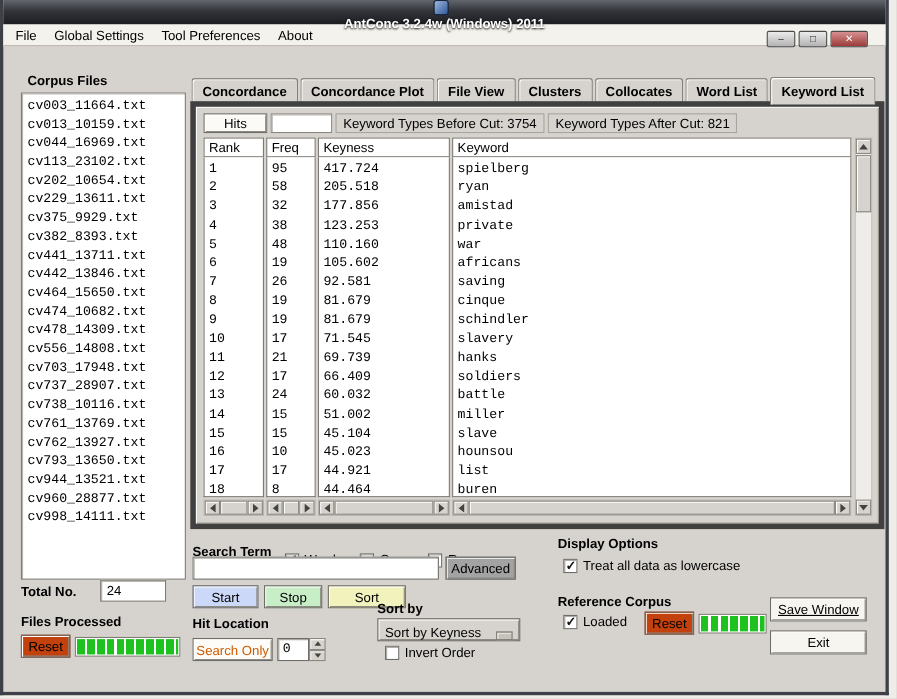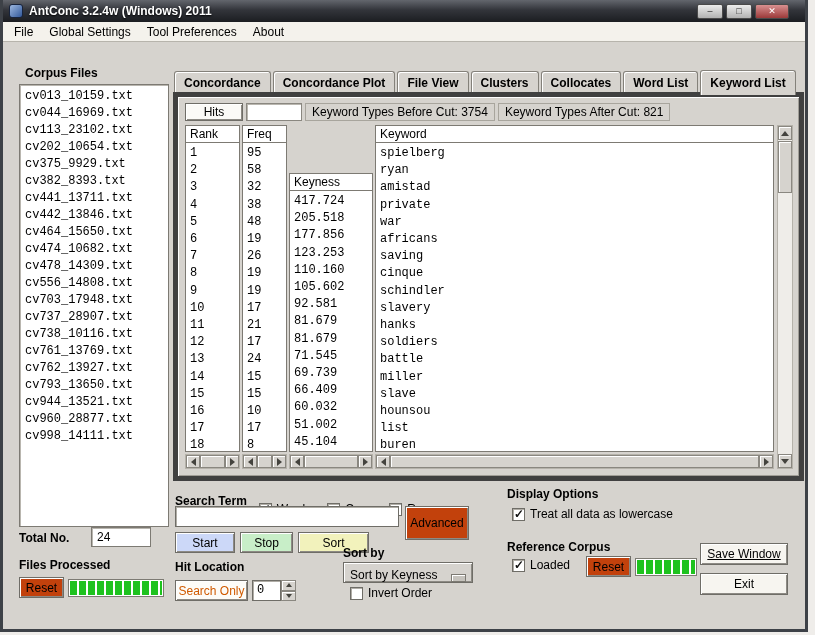--- a/index.html
+++ b/index.html
@@ -1,18 +1,18 @@
 <!DOCTYPE html>
 <html><head>
 <meta charset="utf-8">
 <style>
 *{box-sizing:border-box;margin:0;padding:0;}
 body{width:815px;height:635px;position:relative;overflow:hidden;background:#efedea;font-family:"Liberation Sans",sans-serif;font-size:12px;color:#000;}
 .window{position:absolute;left:0;top:0;width:808px;height:632px;background:#d6d3ce;border:3px solid #3d4147;border-top:none;}
-.titlebar{position:relative;height:22px;background:linear-gradient(180deg,#63666d 0%,#33353b 45%,#1b1d21 100%);display:flex;align-items:center;padding:0 6px;}
+.titlebar{position:relative;height:22px;background:linear-gradient(180deg,#63666d 0%,#33353b 45%,#1b1d21 100%);display:flex;align-items:center;padding:0 6px;flex-direction:column;}
 .app-icon{width:14px;height:14px;border-radius:3px;background:linear-gradient(135deg,#9db8e0,#31589a);border:1px solid #17233c;margin-right:6px;flex:0 0 auto;}
 .title{color:#fff;font-weight:bold;font-size:12px;text-shadow:0 1px 2px #000;white-space:nowrap;}
 .win-btns{margin-left:auto;display:flex;gap:3px;margin-right:10px;}
 .wbtn{width:26px;height:15px;display:flex;align-items:center;justify-content:center;background:linear-gradient(#ececec,#b2b2b2);border:1px solid #4a4a4a;border-radius:2px;font-size:9px;line-height:9px;color:#222;}
 .wbtn.close{width:34px;background:linear-gradient(#d89090,#9c3a3a);color:#fff;}
 .menubar{height:20px;background:#f4f2ec;border-bottom:1px solid #b7b4ac;display:flex;align-items:center;padding:0 3px;}
 .menu-item{padding:2px 8px;white-space:nowrap;}
 .lbl{position:absolute;font-weight:bold;white-space:nowrap;}
 .btn{display:inline-flex;align-items:center;justify-content:center;background:#c2410c;border:1px solid #6f6d67;box-shadow:inset 1px 1px 0 #fff,inset -1px -1px 0 #8d8a84;font-size:12px;white-space:nowrap;cursor:default;}
 .sunkenbox{background:#fff;border:1px solid #7d7a73;box-shadow:inset 1px 1px 0 #b9b6af;}
@@ -32,21 +32,21 @@
 .tab{padding:4px 9px 3px;font-weight:bold;font-size:12px;background:#d6d3ce;border:1px solid #84817a;border-bottom:none;border-radius:3px 3px 0 0;box-shadow:inset 1px 1px 0 #fff;margin-right:2px;white-space:nowrap;}
 .tab.active{padding:5px 9px 5px;position:relative;top:2px;z-index:3;}
 .tab-panel{position:absolute;left:170px;top:92px;width:631px;height:389px;background:#d6d3ce;border:5px solid #404040;box-shadow:inset 1px 1px 0 #fff,inset -1px -1px 0 #a09d96;}
 .hits-row{position:absolute;left:7px;top:6px;display:flex;gap:3px;align-items:center;}
 .hits-btn{width:58px;height:18px;background:#fbfaf7;}
 .hits-box{width:56px;height:18px;background:#fff;border:1px solid #8a8780;box-shadow:inset 1px 1px 0 #b9b6af;}
 .cut-label{height:18px;border:1px solid #a8a59d;padding:1px 6px;font-size:12px;white-space:nowrap;}
 
 .table-area{position:absolute;left:7px;top:28px;right:25px;bottom:7px;display:flex;gap:2px;}
 .kcol{display:flex;flex-direction:column;min-width:0;}
-.col-rank{width:55px;}.col-freq{width:45px;}.col-keyness{width:84px;margin-top:48px;}.col-keyword{flex:1;}
+.col-rank{width:55px;}.col-freq{width:45px;}.col-keyness{width:120px;}.col-keyword{flex:1;}
 .kcol-header{height:18px;background:#fff;border:1px solid #7d7a73;padding:1px 4px;font-size:12px;flex:0 0 auto;}
 .kcol-body{flex:1;background:#fff;border:1px solid #7d7a73;border-top:none;overflow:hidden;padding:2px 4px;font-family:"Liberation Mono",monospace;font-size:12px;line-height:17.2px;}
 .krow{white-space:nowrap;}
 .hscroll{height:15px;margin-top:2px;display:flex;flex:0 0 auto;background:#efede9;border:1px solid #b5b2aa;}
 .sb-btn{width:14px;height:100%;display:flex;align-items:center;justify-content:center;background:#d6d3ce;border:1px solid #8a8780;box-shadow:inset 1px 1px 0 #fff;flex:0 0 auto;}
 .sb-track{flex:1;position:relative;background:#efede9;display:flex;}
 .sb-thumb-h{flex:1;background:#d6d3ce;border:1px solid #8a8780;box-shadow:inset 1px 1px 0 #fff;}
 .vscroll{position:absolute;right:6px;top:28px;bottom:7px;width:16px;display:flex;flex-direction:column;background:#efede9;border:1px solid #b5b2aa;}
 .vscroll .sb-btn{width:100%;height:14px;}
 .sb-thumb-v{position:absolute;top:1px;left:0;right:0;height:52px;background:#d6d3ce;border:1px solid #8a8780;box-shadow:inset 1px 1px 0 #fff;}
@@ -56,21 +56,21 @@
 .tri-up{border-bottom:5px solid #44433e;border-top:none;}
 .tri-down{border-top:5px solid #44433e;border-bottom:none;}
 
 .search-term-row{position:absolute;left:172px;top:486px;display:flex;align-items:center;gap:12px;}
 .search-term-row .lbl2{font-weight:bold;}
 .opts{display:flex;gap:16px;align-items:center;margin-top:16px;}
 .cb{display:inline-flex;align-items:center;gap:5px;white-space:nowrap;}
 .cb-box{width:13px;height:13px;background:#fff;border:1px solid #6f6d67;box-shadow:inset 1px 1px 0 #b0ada6;position:relative;flex:0 0 auto;}
 .cb-box.checked::after{content:"\2713";position:absolute;left:1px;top:-2px;font-size:12px;font-weight:bold;color:#111;}
 .search-input{position:absolute;left:172px;top:506px;width:224px;height:21px;border:1px solid #6f6d67;box-shadow:inset 1px 1px 0 #b0ada6;padding:2px 4px;font-family:"Liberation Mono",monospace;font-size:12px;background:#fff;outline:none;}
-.advanced-btn{position:absolute;left:402px;top:506px;width:64px;height:34px;background:#c2410c;}
+.advanced-btn{position:absolute;left:402px;top:506px;width:64px;height:21px;background:#a3a3a3;}
 .start-btn{position:absolute;left:172px;top:532px;width:60px;height:21px;background:#ccd8f8;}
 .stop-btn{position:absolute;left:237px;top:532px;width:53px;height:21px;background:#c8eec8;}
 .sort-btn{position:absolute;left:295px;top:532px;width:71px;height:21px;background:#f2f2bc;}
 .hitloc-label{left:172px;top:560px;}
 .search-only-btn{position:absolute;left:172px;top:580px;width:73px;height:21px;background:#fdfcf8;color:#d05a00;}
 .spinner{position:absolute;left:249px;top:580px;width:44px;height:21px;display:flex;}
 .spin-val{flex:1;background:#fff;border:1px solid #6f6d67;box-shadow:inset 1px 1px 0 #b0ada6;padding:2px 4px;font-family:"Liberation Mono",monospace;}
 .spin-btns{width:15px;display:flex;flex-direction:column;}
 .spin-btn{flex:1;display:flex;align-items:center;justify-content:center;background:#d6d3ce;border:1px solid #8a8780;box-shadow:inset 1px 1px 0 #fff;}
 .spin-btn .tri{border-width:3px;}
@@ -106,24 +106,26 @@
 
   <div class="menubar" id="menubar">
       <span class="menu-item">File</span>
       <span class="menu-item">Global Settings</span>
       <span class="menu-item">Tool Preferences</span>
       <span class="menu-item">About</span>
     </div>
 
   <div class="lbl corpus-label">Corpus Files</div>
   <div class="file-list" id="fileList">
+      <div class="file-item">cv003_11664.txt</div>
       <div class="file-item">cv013_10159.txt</div>
       <div class="file-item">cv044_16969.txt</div>
       <div class="file-item">cv113_23102.txt</div>
       <div class="file-item">cv202_10654.txt</div>
+      <div class="file-item">cv229_13611.txt</div>
       <div class="file-item">cv375_9929.txt</div>
       <div class="file-item">cv382_8393.txt</div>
       <div class="file-item">cv441_13711.txt</div>
       <div class="file-item">cv442_13846.txt</div>
       <div class="file-item">cv464_15650.txt</div>
       <div class="file-item">cv474_10682.txt</div>
       <div class="file-item">cv478_14309.txt</div>
       <div class="file-item">cv556_14808.txt</div>
       <div class="file-item">cv703_17948.txt</div>
       <div class="file-item">cv737_28907.txt</div>

